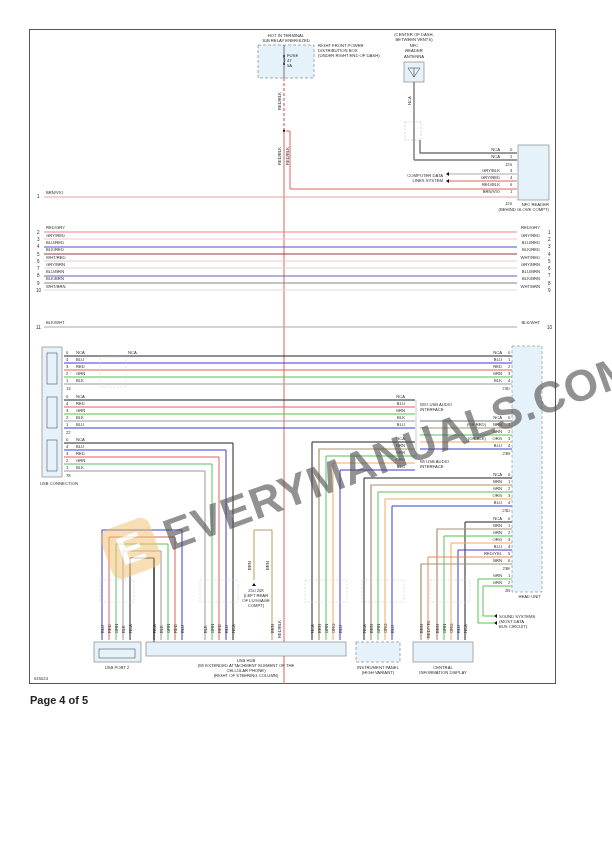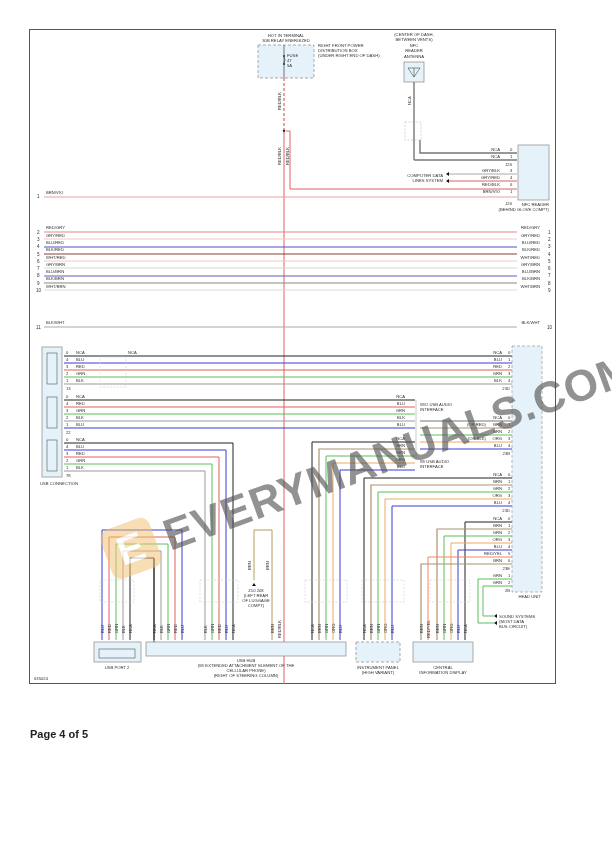--- a/index.html
+++ b/index.html
@@ -1,21 +1,21 @@
 <!DOCTYPE html>
 <html><head>
 <meta charset="utf-8">
 <style>
   html,body{margin:0;padding:0;background:#fff;}
   body{width:612px;height:866px;position:relative;overflow:hidden;font-family:"Liberation Sans",sans-serif;}
   #frame{position:absolute;left:29px;top:29px;width:527px;height:655px;border:1.5px solid #555;box-sizing:border-box;background:#fff;}
   svg{position:absolute;left:0;top:0;}
   .t{font-family:"Liberation Sans",sans-serif;font-size:4.2px;fill:#333;}
   .tn{font-family:"Liberation Sans",sans-serif;font-size:4.6px;fill:#333;}
-  #page-label{position:absolute;left:30px;top:728px;font-size:11px;font-weight:bold;color:#222;font-family:"Liberation Sans",sans-serif;}
+  #page-label{position:absolute;left:30px;top:694px;font-size:11px;font-weight:bold;color:#222;font-family:"Liberation Sans",sans-serif;}
   #wm{position:absolute;left:0;top:0;pointer-events:none;}
 </style>
 </head>
 <body>
 
 <div id="frame"></div>
 
 <svg width="612" height="866" viewBox="0 0 612 866">
 
   <text class="t" x="286" y="37" text-anchor="middle">HOT IN TERMINAL</text>

